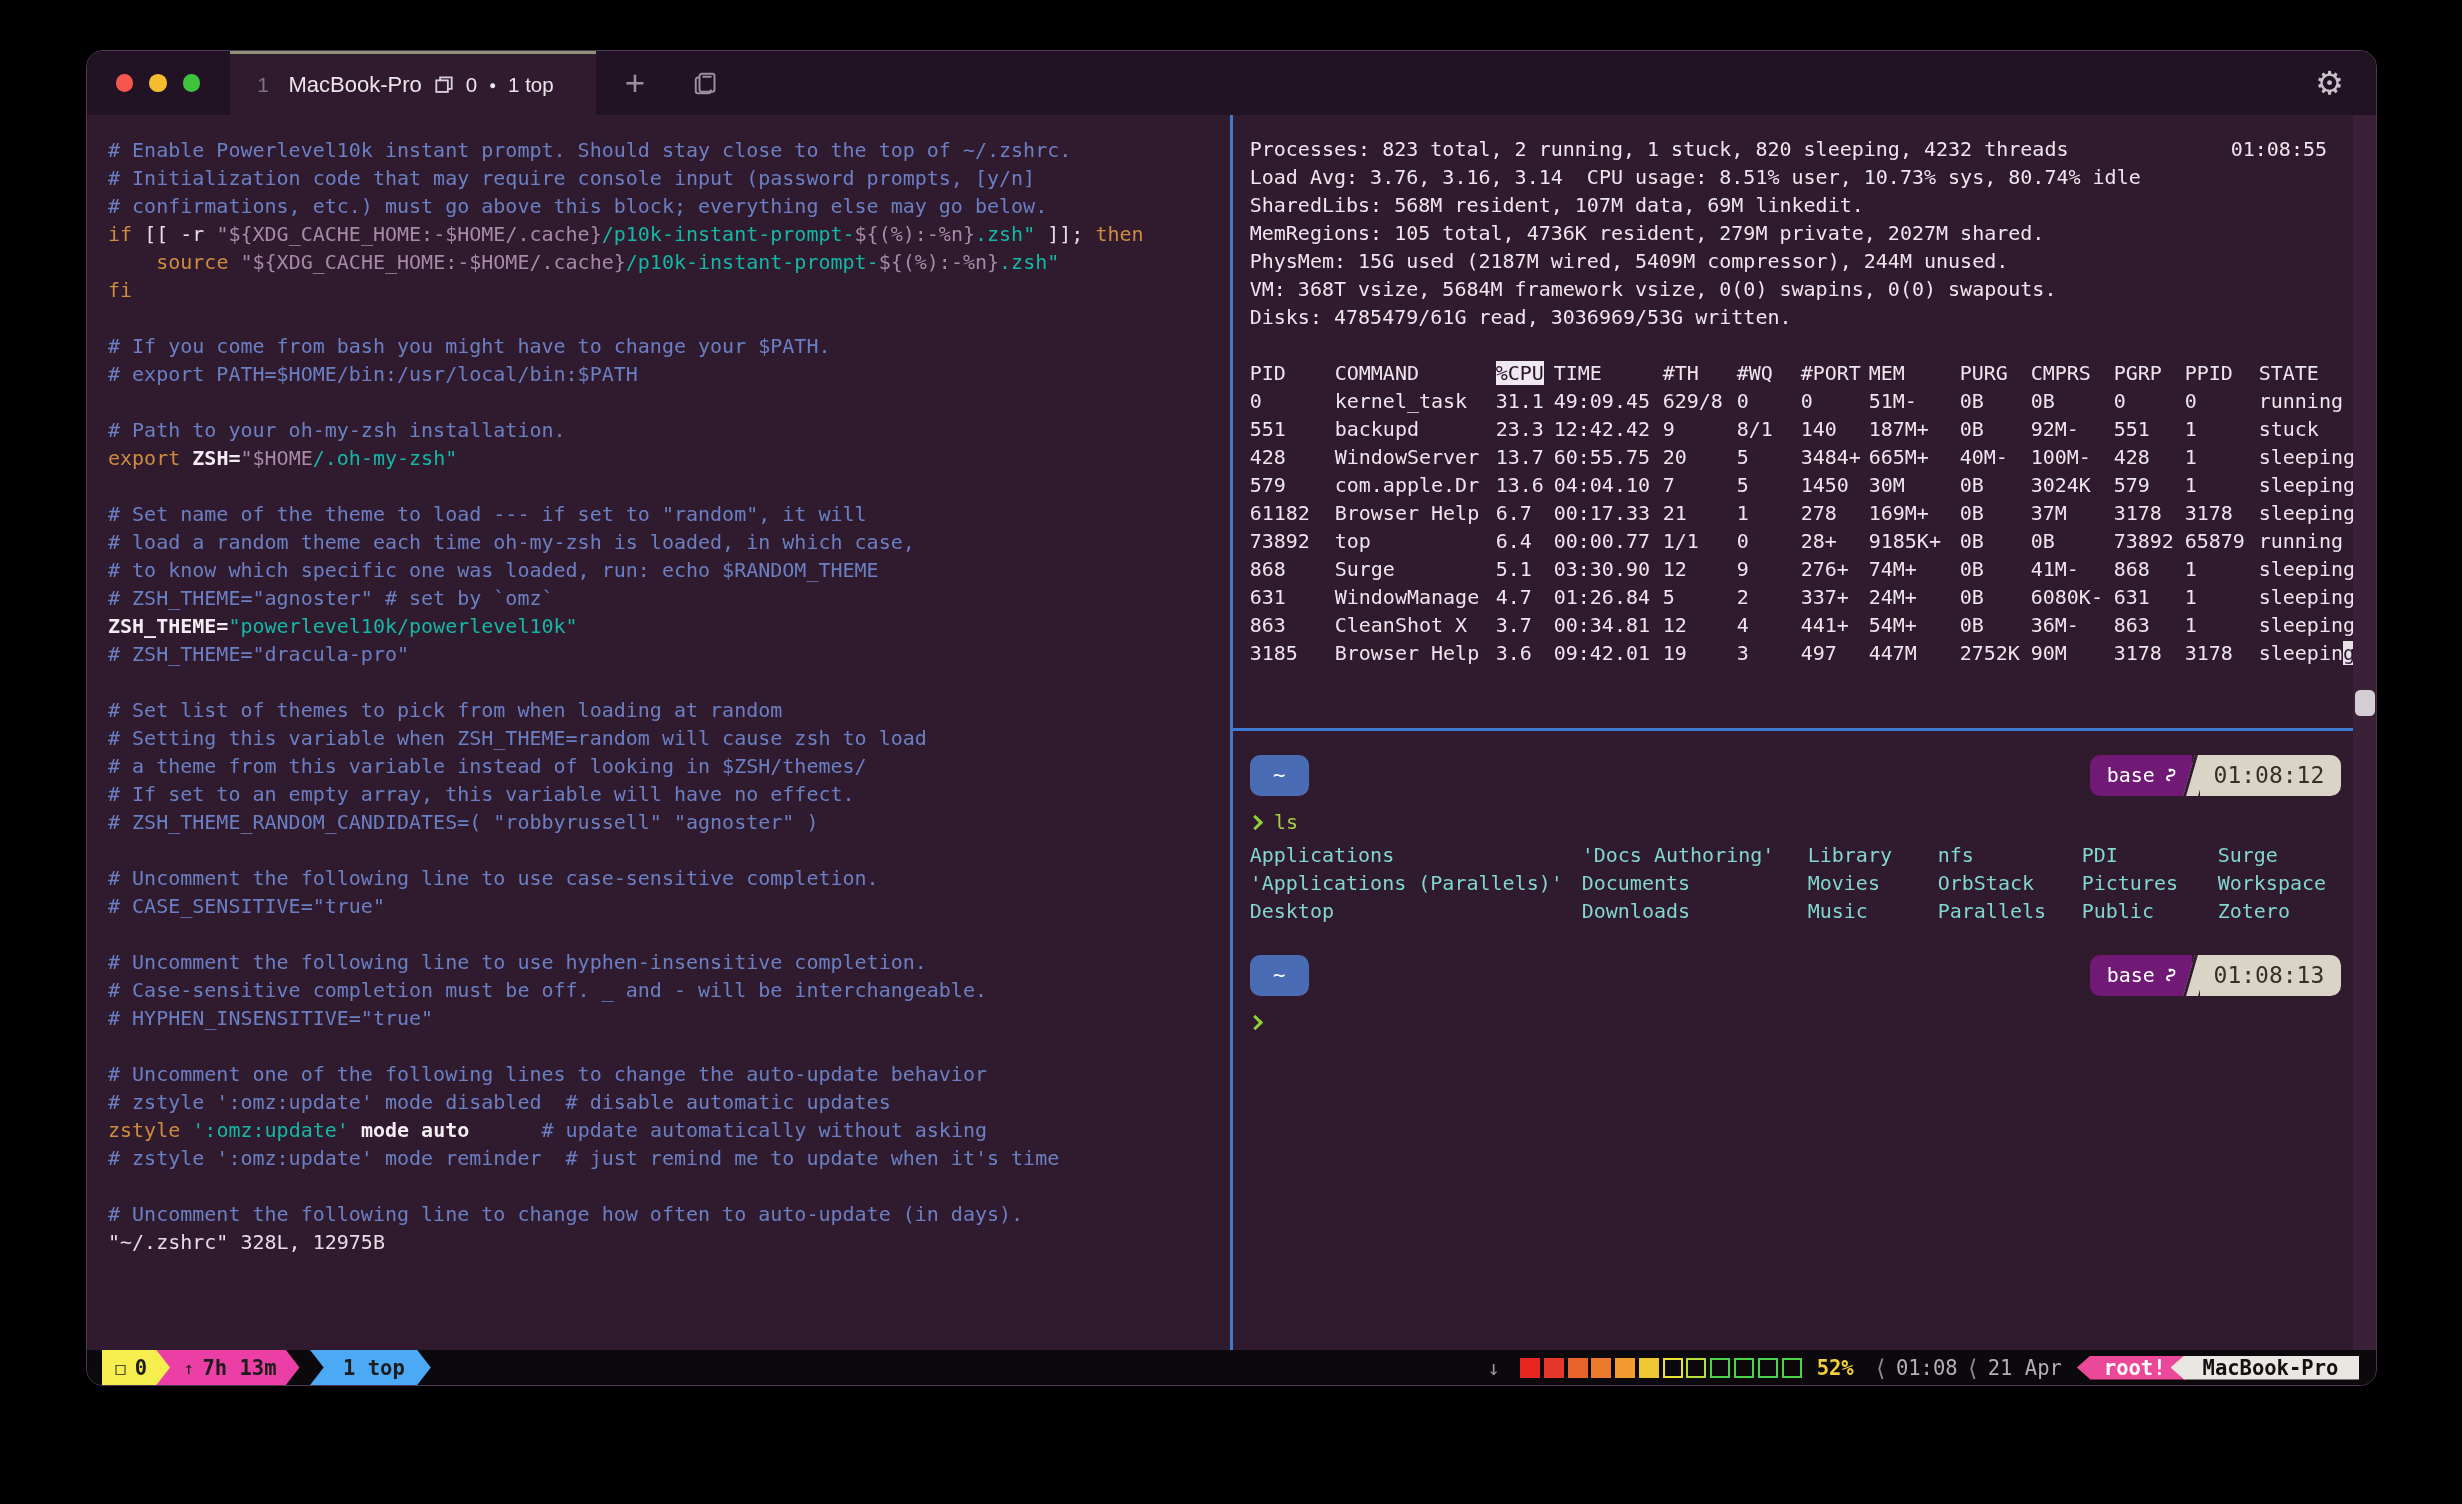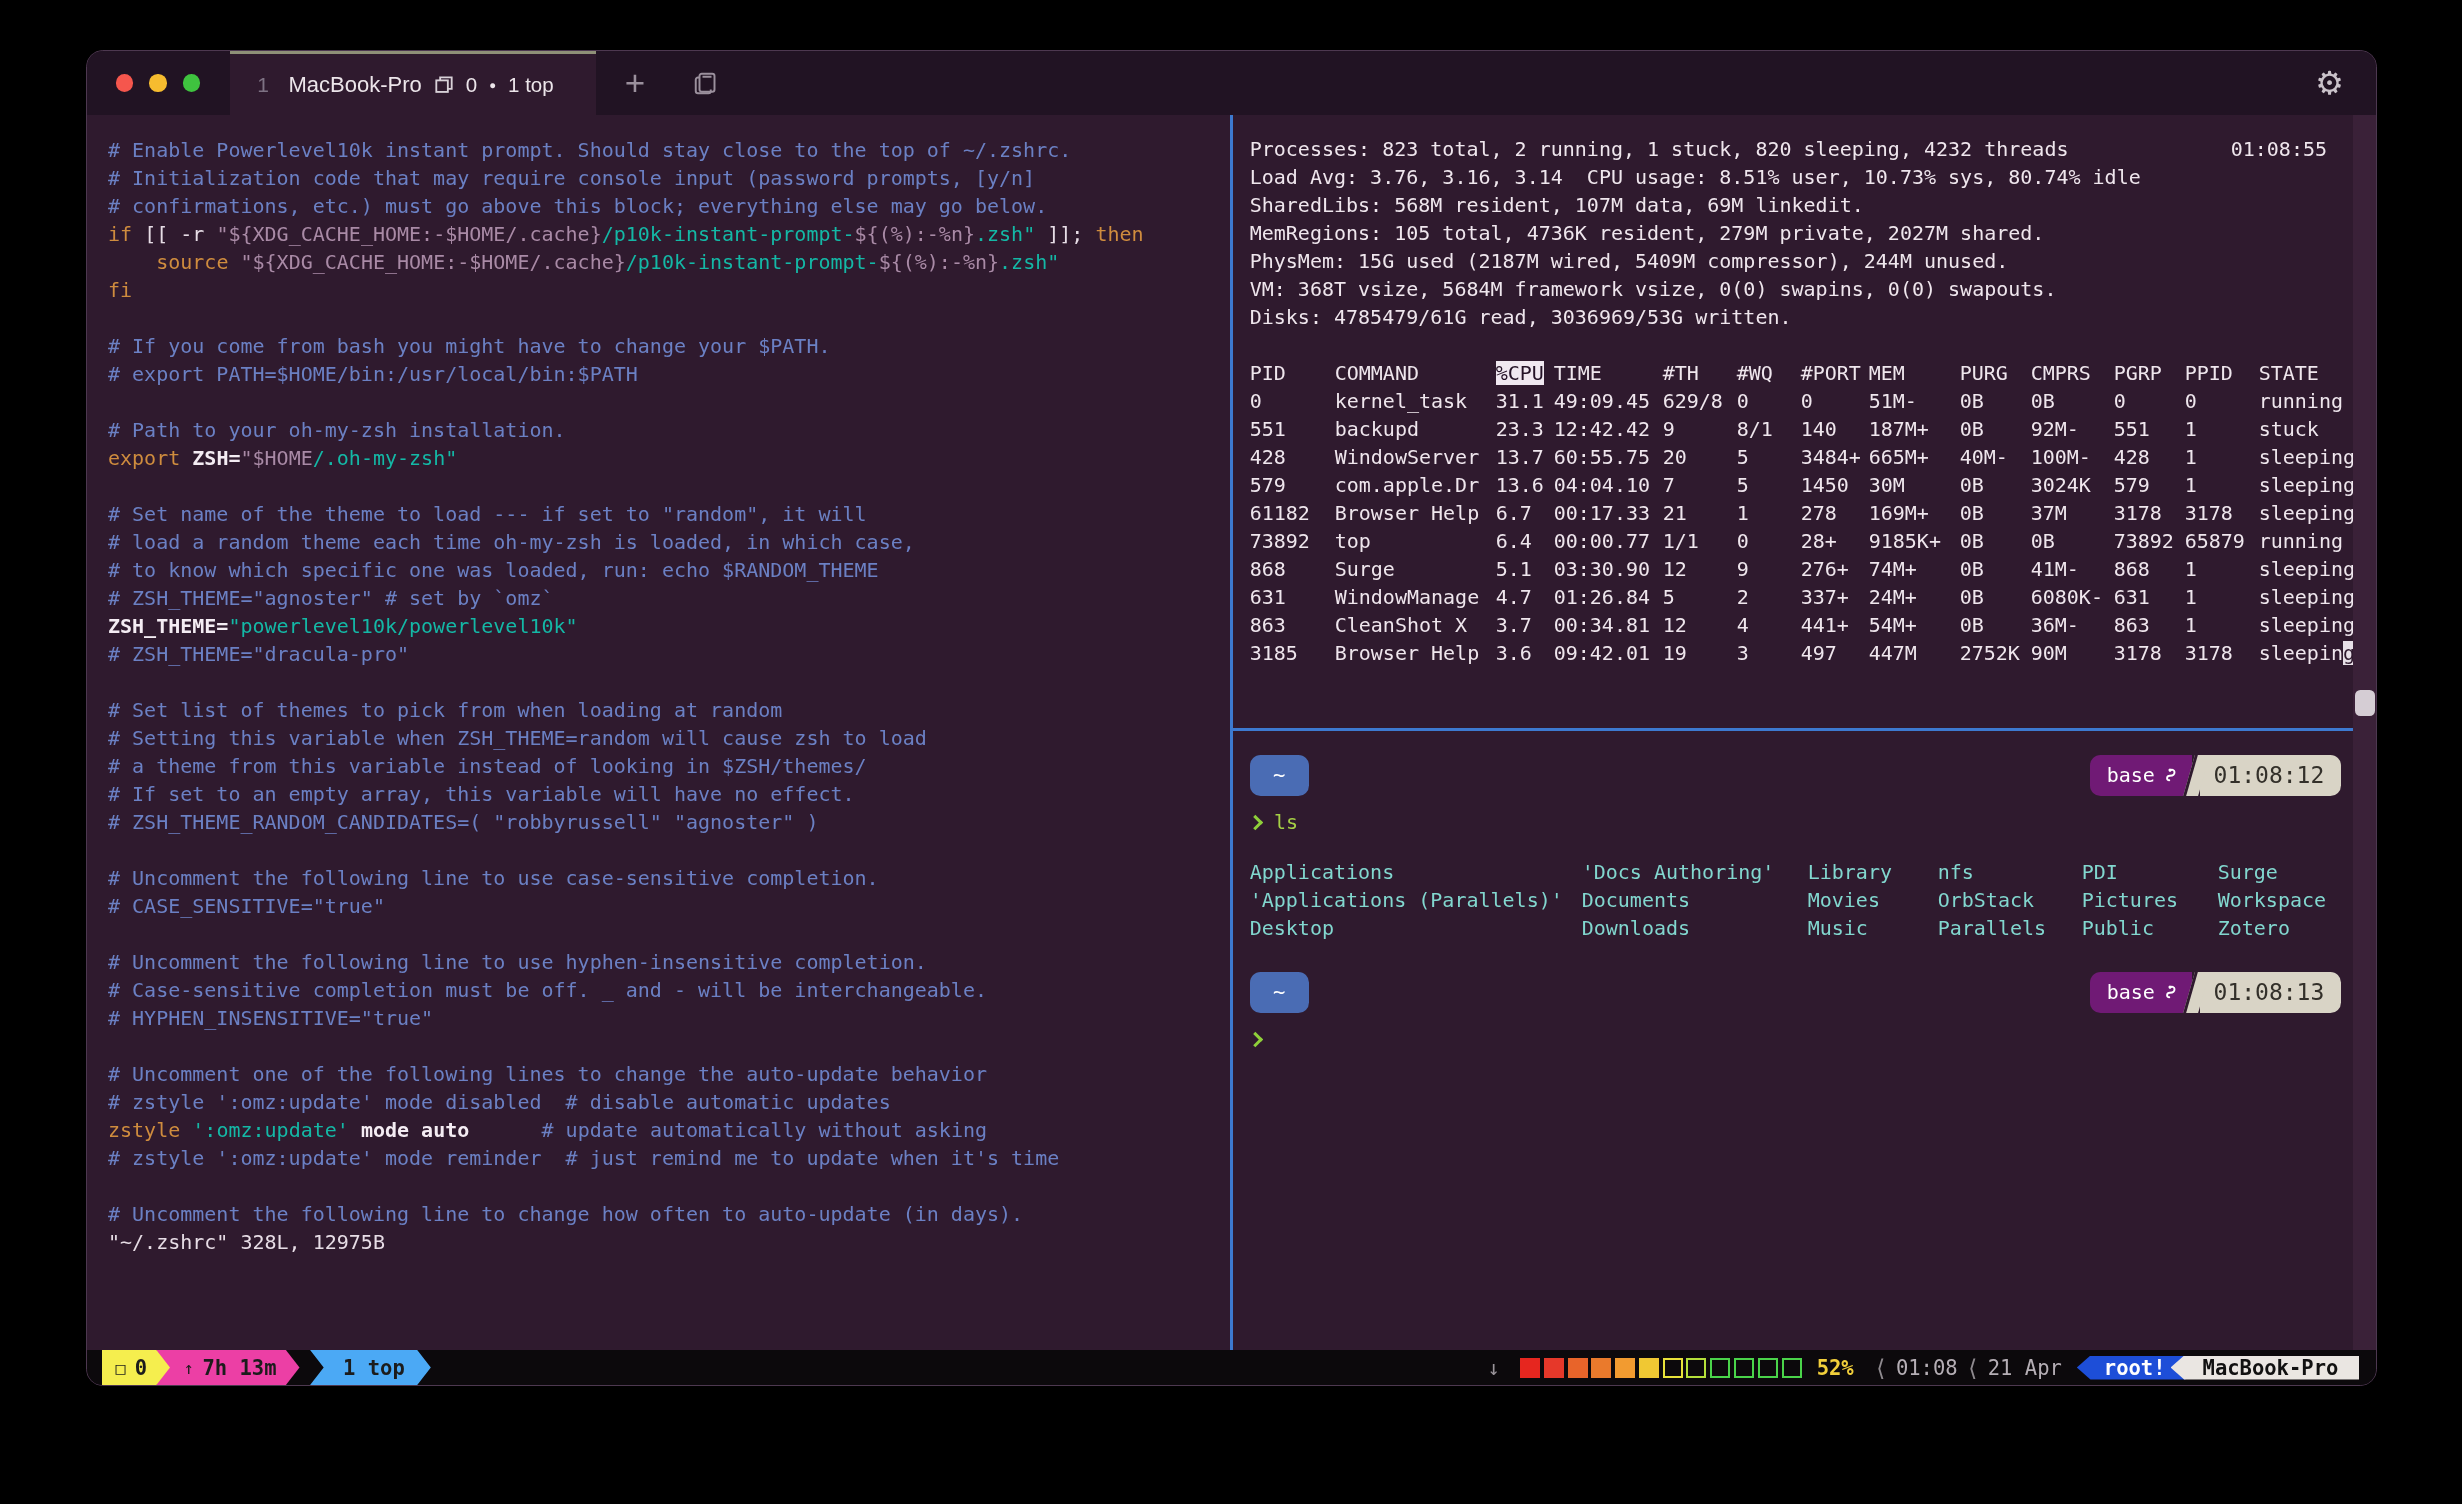--- a/index.html
+++ b/index.html
@@ -65,21 +65,21 @@
   .envseg { background:#701a75; border-radius:10.6px 0 0 10.6px; display:flex; align-items:center;
     gap:9px; padding:0 10.6px 0 16.7px; color:#fff; font-size:20px; }
   .slant { width:15px; background:#d9d4c6; transform:skewX(-16deg); margin:0 -4.5px 0 -3px;
     border-left:3.8px solid #2f1a2e; }
   .timeseg { background:#d9d4c6; border-radius:0 10.6px 10.6px 0; display:flex; align-items:center;
     padding:0 16.7px 0 13.6px; color:#33302a; font-size:23px; }
   .cmdline { margin-top:12px; display:flex; align-items:center; gap:13.6px; height:28px; }
   .chev { width:10.6px; height:10.6px; border-top:3.8px solid #8fcf3a; border-right:3.8px solid #8fcf3a;
     transform:rotate(45deg); margin-top:1.5px; }
   .cmdtext { color:#a5cf45; font-size:20px; }
-  .lsgrid { margin-top:22px; }
+  .lsgrid { margin-top:5px; }
   .lsrow { display:grid; grid-template-columns:332px 226px 130px 144px 136px auto;
     height:28px; line-height:28px; font-size:20px; color:#82d7cf; white-space:pre; }
   .prompt2 { margin-top:29px; }
 
   
   .statusbar { height:35px; flex:0 0 auto; background:#0c090c; display:flex; align-items:stretch;
     font-size:20.5px; font-weight:bold; }
   .sb-left { display:flex; align-items:stretch; padding-left:15px; }
   .seg { display:flex; align-items:center; color:#1c1c1c; white-space:pre; }
   .seg-yellow { background:#f5ee4e; padding:0 23px 0 13.6px; z-index:3;
@@ -91,21 +91,21 @@
   .sqicon { font-size:16.7px; margin-right:9px; font-weight:normal; }
   .sb-right { margin-left:auto; display:flex; align-items:center; padding-right:16.7px; }
   .darr { color:#9a949a; font-size:20.5px; font-weight:normal; margin-right:20px; }
   .meter { display:flex; gap:3.8px; align-items:center; margin-right:15px; }
   .msq { width:20px; height:20px; }
   .msq.out { background:transparent !important; border:2.3px solid; }
   .pct { color:#f2cf3b; margin-right:12px; }
   .lchev { color:#8f8a8f; font-size:23px; font-weight:normal; margin:0 10.6px;
     font-family:"DejaVu Sans", sans-serif; }
   .sbtime, .sbdate { color:#b5aeb5; font-weight:normal; }
-  .seg-root { background:#1d4ed8; color:#fff; margin-left:15px; padding:0 20px 0 27px;
+  .seg-root { background:#ec4899; color:#fff; margin-left:15px; padding:0 20px 0 27px;
     clip-path:polygon(13.6px 0, 100% 0, 100% 100%, 13.6px 100%, 0 50%); }
   .seg-host { background:#eae6e2; color:#111; margin-left:-15px; padding:0 21px 0 32px; z-index:2;
     clip-path:polygon(13.6px 0, 100% 0, 100% 100%, 13.6px 100%, 0 50%); }
 </style>
 </head>
 <body>
 
 <div class="window">
 
   <div class="titlebar">

